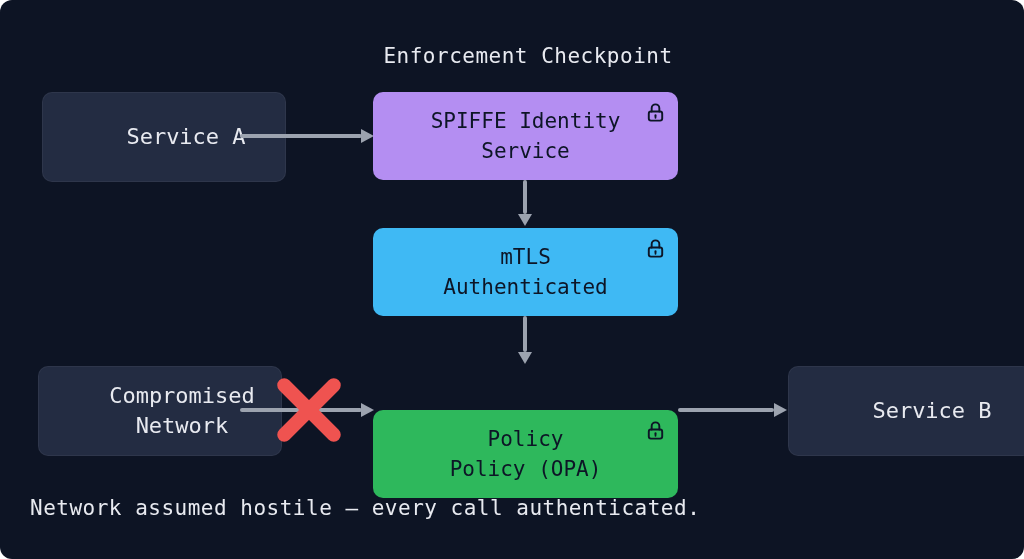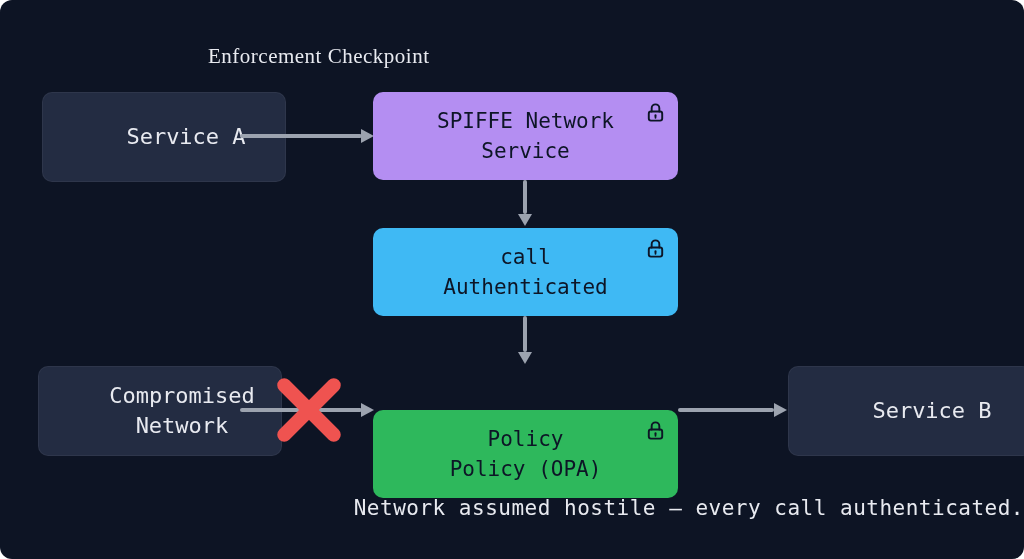--- a/index.html
+++ b/index.html
@@ -8,32 +8,31 @@
     width: 1024px;
     height: 559px;
     background: var(--background, #0d1424);
     border-radius: 12px;
     overflow: hidden;
     font-family: "DejaVu Sans Mono", "Liberation Mono", monospace;
   }
   .title {
     position: absolute;
     left: 208px; top: 44px; width: 640px;
-    text-align: left;
+    text-align: center;
     font-size: 21px;
     font-weight: 500;
     letter-spacing: 0.5px;
     color: var(--text-light, #e8eaf0);
     white-space: nowrap;
-    font-family: Liberation Serif, serif;
   }
   .caption {
     position: absolute;
     left: 30px; top: 496px; width: 994px;
-    text-align: right;
+    text-align: left;
     font-size: 21px;
     letter-spacing: 0.5px;
     color: var(--text-light, #e8eaf0);
     white-space: nowrap;
   }
   .node {
     position: absolute;
     border-radius: 10px;
     display: flex;
     align-items: center;
@@ -140,39 +139,39 @@
 
   <div class="node dark" id="service-a">
     <span>Service A</span>
   </div>
 
   <div class="h-line" id="arrow-a-line"></div>
   <div class="head-right" id="arrow-a-head"></div>
 
   <div class="node colored purple" id="spiffe">
     <div class="label2">
-      <span class="line">SPIFFE Network</span>
+      <span class="line">SPIFFE Identity</span>
       <span class="line">Service</span>
     </div>
     <span class="lock">
       <svg width="23" height="23" viewBox="0 0 24 24" fill="none" stroke="currentColor" stroke-width="2" stroke-linecap="round" stroke-linejoin="round">
         <path d="M8 11 V7.5 a4 4 0 0 1 8 0 V11"></path>
         <rect x="5" y="11" width="14" height="9.5" rx="2.2"></rect>
         <circle cx="12" cy="15" r="1.1" fill="currentColor" stroke="none"></circle>
         <line x1="12" y1="15.8" x2="12" y2="17.6" stroke-width="1.8"></line>
       </svg>
     </span>
   </div>
 
   <div class="v-line" id="arrow-v1-line"></div>
   <div class="head-down" id="arrow-v1-head"></div>
 
   <div class="node colored blue" id="mtls">
     <div class="label2">
-      <span class="line">call</span>
+      <span class="line">mTLS</span>
       <span class="line">Authenticated</span>
     </div>
     <span class="lock">
       <svg width="23" height="23" viewBox="0 0 24 24" fill="none" stroke="currentColor" stroke-width="2" stroke-linecap="round" stroke-linejoin="round">
         <path d="M8 11 V7.5 a4 4 0 0 1 8 0 V11"></path>
         <rect x="5" y="11" width="14" height="9.5" rx="2.2"></rect>
         <circle cx="12" cy="15" r="1.1" fill="currentColor" stroke="none"></circle>
         <line x1="12" y1="15.8" x2="12" y2="17.6" stroke-width="1.8"></line>
       </svg>
     </span>

